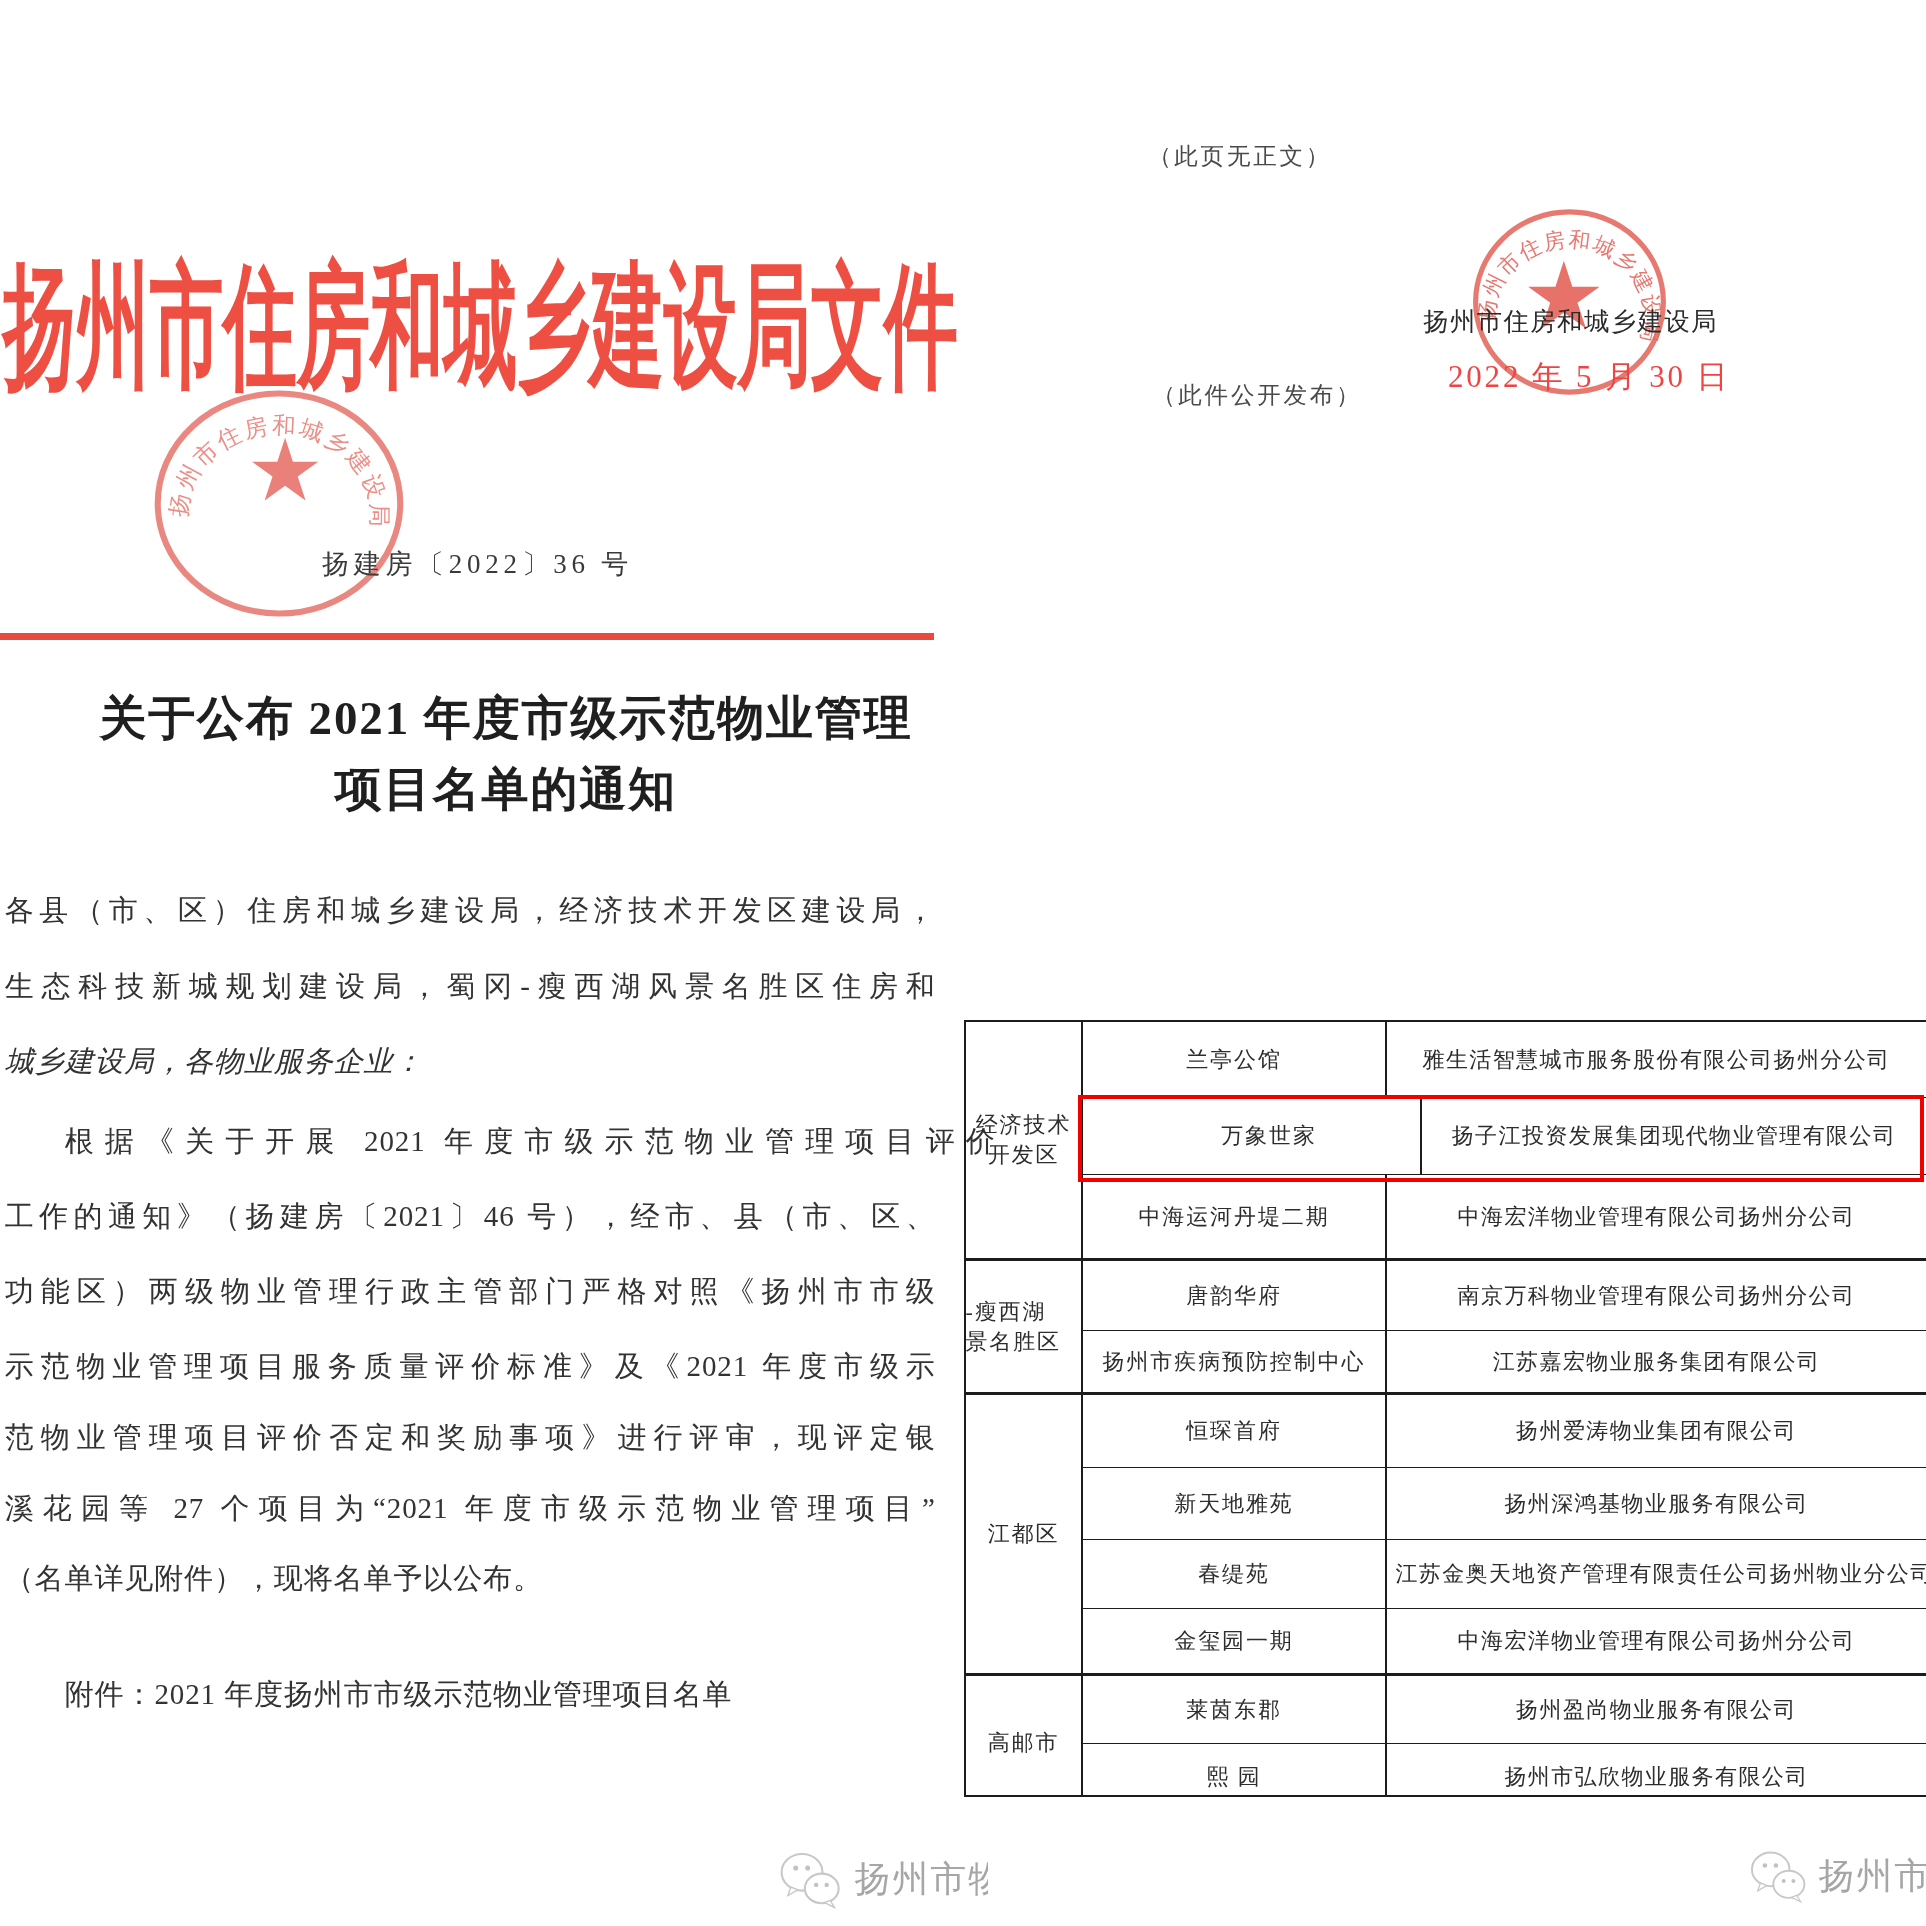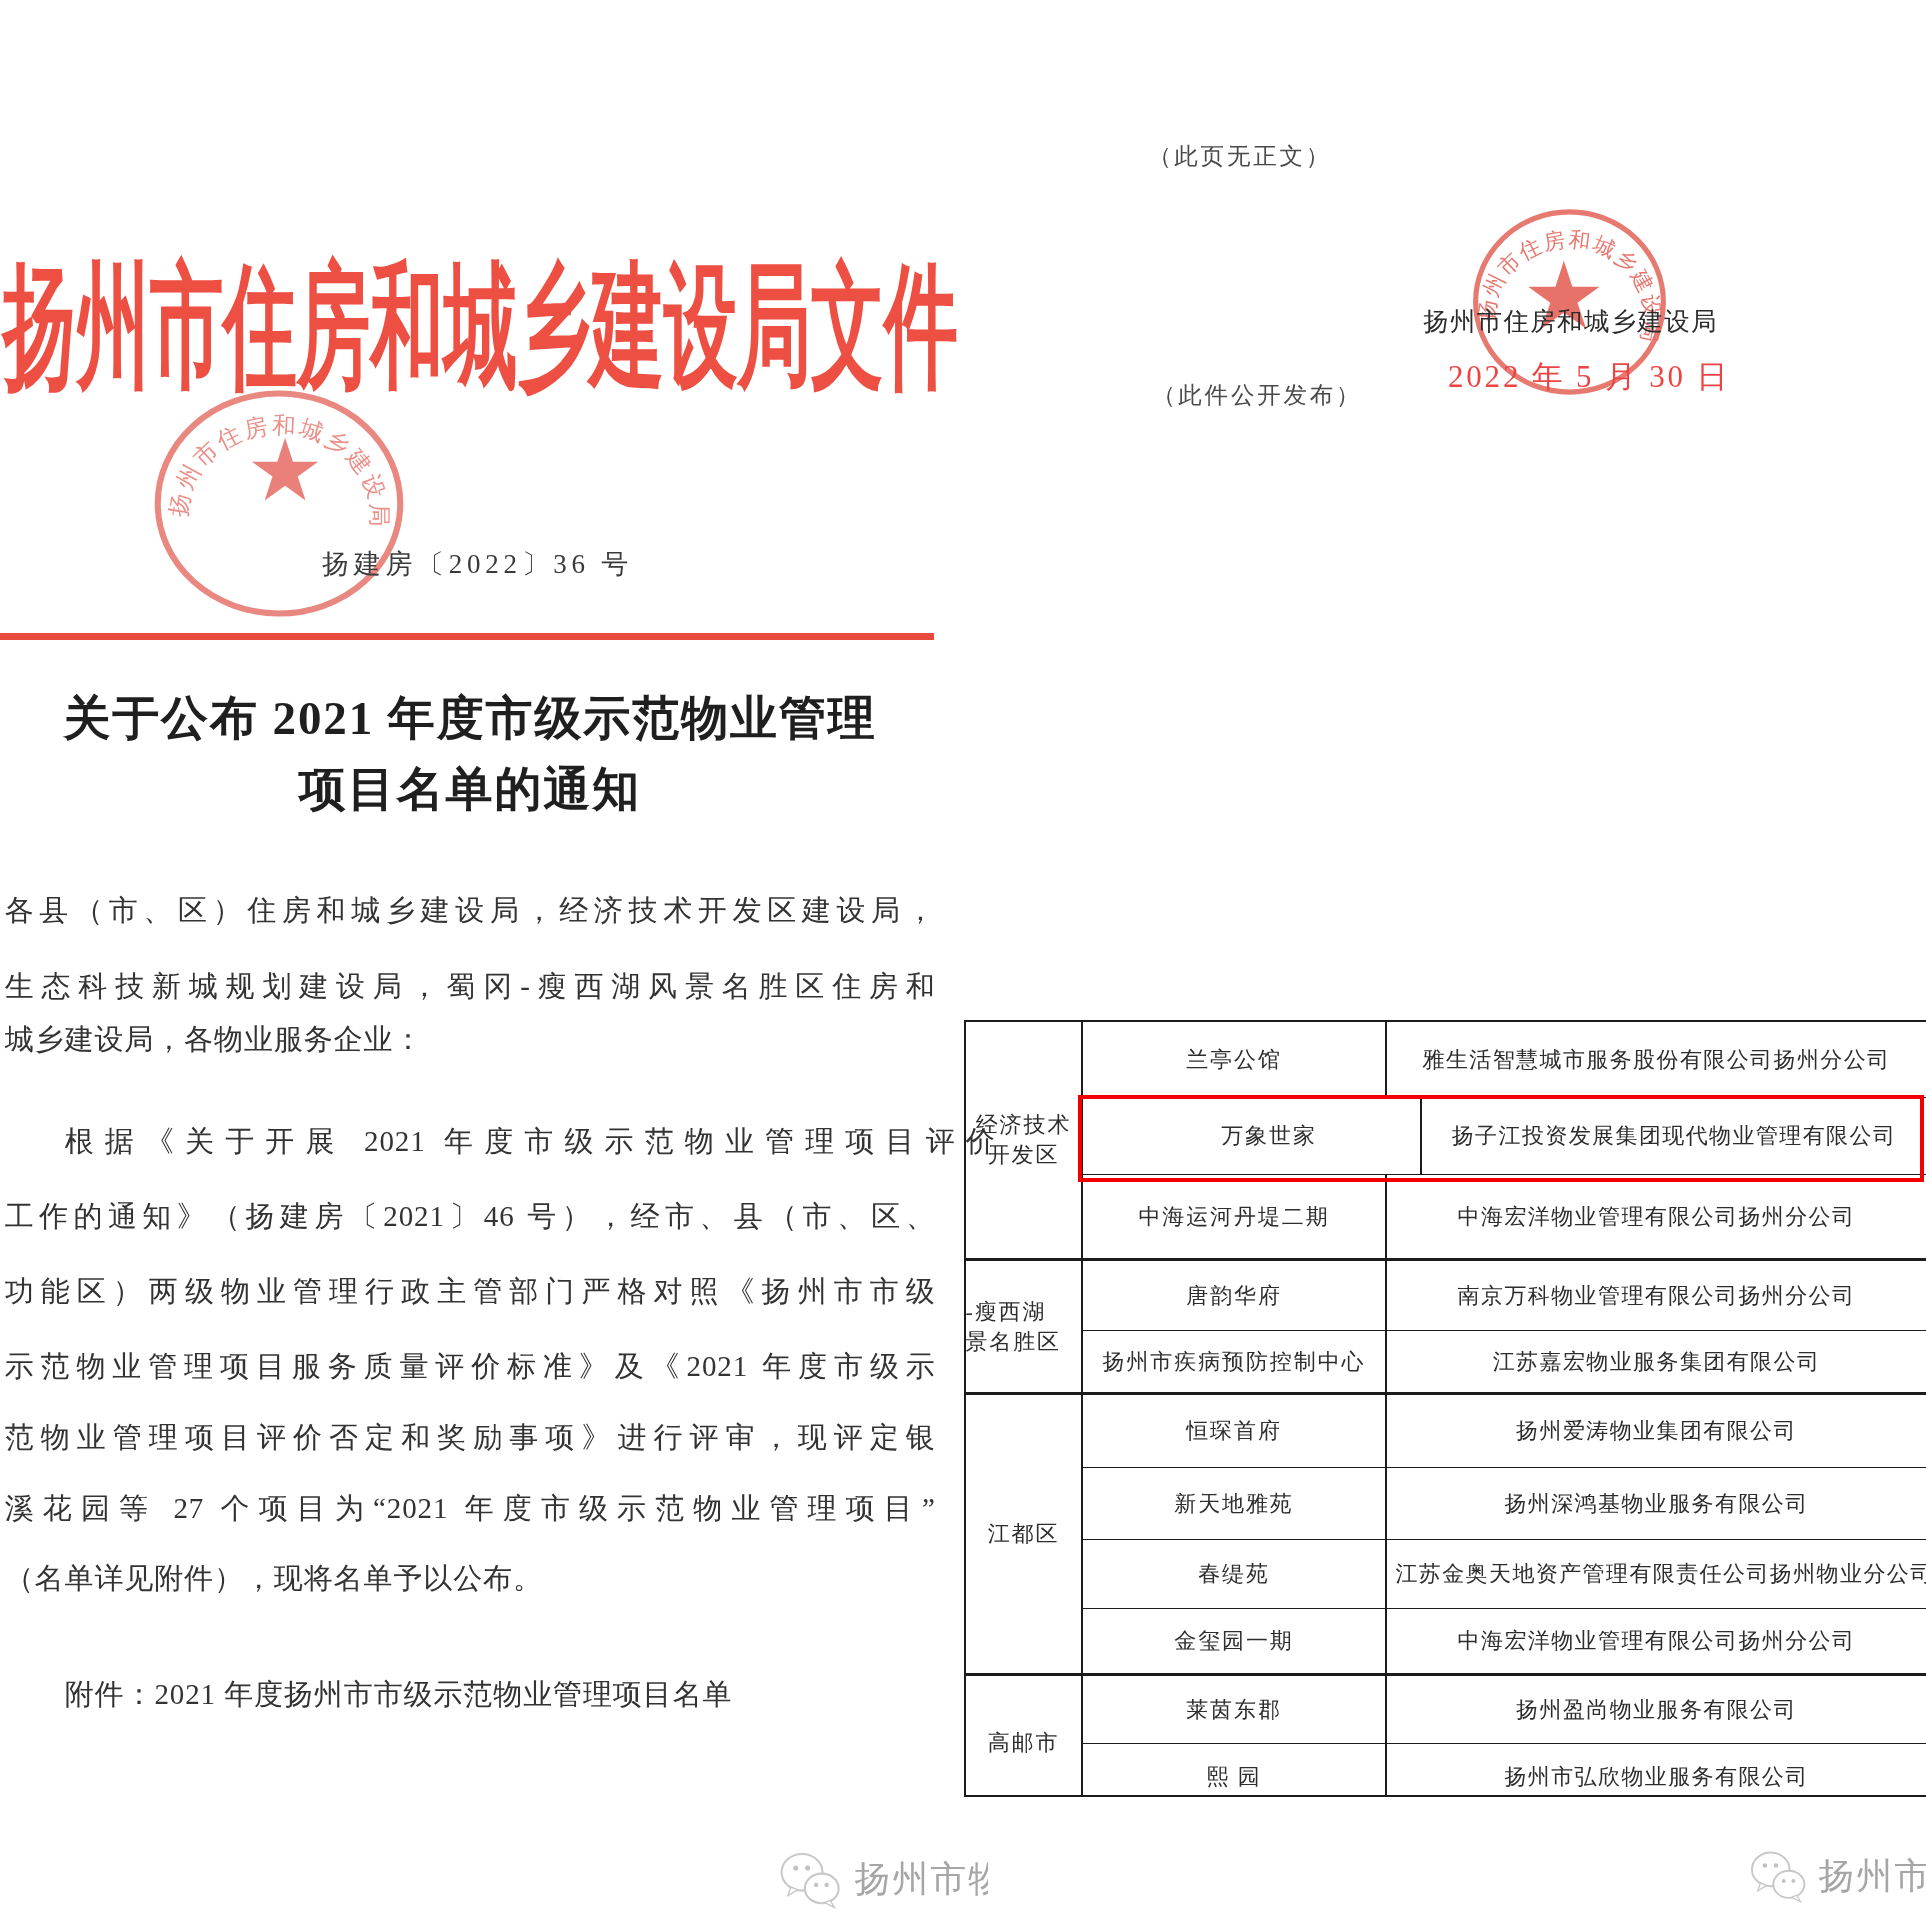--- a/index.html
+++ b/index.html
@@ -8,21 +8,21 @@
   .abs{position:absolute;}
 
   
   .red-header{left:2.8px;top:258px;font-size:136px;line-height:1.02;font-weight:bold;
               color:#ee4f43;white-space:nowrap;transform:scaleX(0.54);transform-origin:0 0;
               letter-spacing:0px;}
   .doc-number{left:0;top:546px;width:955px;text-align:center;font-size:27px;
               letter-spacing:4.7px;color:#3a3a3a;}
   .red-rule{left:0;top:633px;width:934px;height:7px;background:#e84a3e;}
   .doc-title{left:0;top:683px;width:940px;text-align:center;font-size:47px;
-             font-weight:bold;line-height:71px;letter-spacing:1.9px;color:#1f1f1f;}
+             font-weight:bold;line-height:71px;letter-spacing:1.9px;color:#1f1f1f;padding-left:36px;}
   .body-line{left:4.7px;width:931px;font-size:29px;line-height:31px;letter-spacing:0.9px;
              color:#333;white-space:nowrap;}
   .just{text-align:justify;text-align-last:justify;white-space:normal;}
   .indent{padding-left:60px;}
 
   
   .seal{mix-blend-mode:multiply;opacity:0.88;}
 
   
   .note-text{font-size:23.5px;letter-spacing:2.8px;color:#4a4a4a;white-space:nowrap;}
@@ -79,21 +79,21 @@
 
     <div class="abs red-rule"></div>
 
     <div class="abs doc-title">
       <div>关于公布 2021 年度市级示范物业管理</div>
       <div>项目名单的通知</div>
     </div>
 
     <div class="abs body-line just" style="top:895px;">各县（市、区）住房和城乡建设局，经济技术开发区建设局，</div>
     <div class="abs body-line just" style="top:971px;">生态科技新城规划建设局，蜀冈-瘦西湖风景名胜区住房和</div>
-    <div class="abs body-line" style="top:1024px;">城乡建设局，各物业服务企业：</div>
+    <div class="abs body-line" style="top:1046px;font-style:italic;">城乡建设局，各物业服务企业：</div>
     <div class="abs body-line just indent" style="top:1126px;">根据《关于开展 2021 年度市级示范物业管理项目评价</div>
     <div class="abs body-line just" style="top:1201px;">工作的通知》（扬建房〔2021〕46 号），经市、县（市、区、</div>
     <div class="abs body-line just" style="top:1276px;">功能区）两级物业管理行政主管部门严格对照《扬州市市级</div>
     <div class="abs body-line just" style="top:1351px;">示范物业管理项目服务质量评价标准》及《2021 年度市级示</div>
     <div class="abs body-line just" style="top:1422px;">范物业管理项目评价否定和奖励事项》进行评审，现评定银</div>
     <div class="abs body-line just" style="top:1493px;">溪花园等 27 个项目为“2021 年度市级示范物业管理项目”</div>
     <div class="abs body-line" style="top:1563px;">（名单详见附件），现将名单予以公布。</div>
     <div class="abs body-line indent" style="top:1679px;">附件：2021 年度扬州市市级示范物业管理项目名单</div>
   </div>
 

